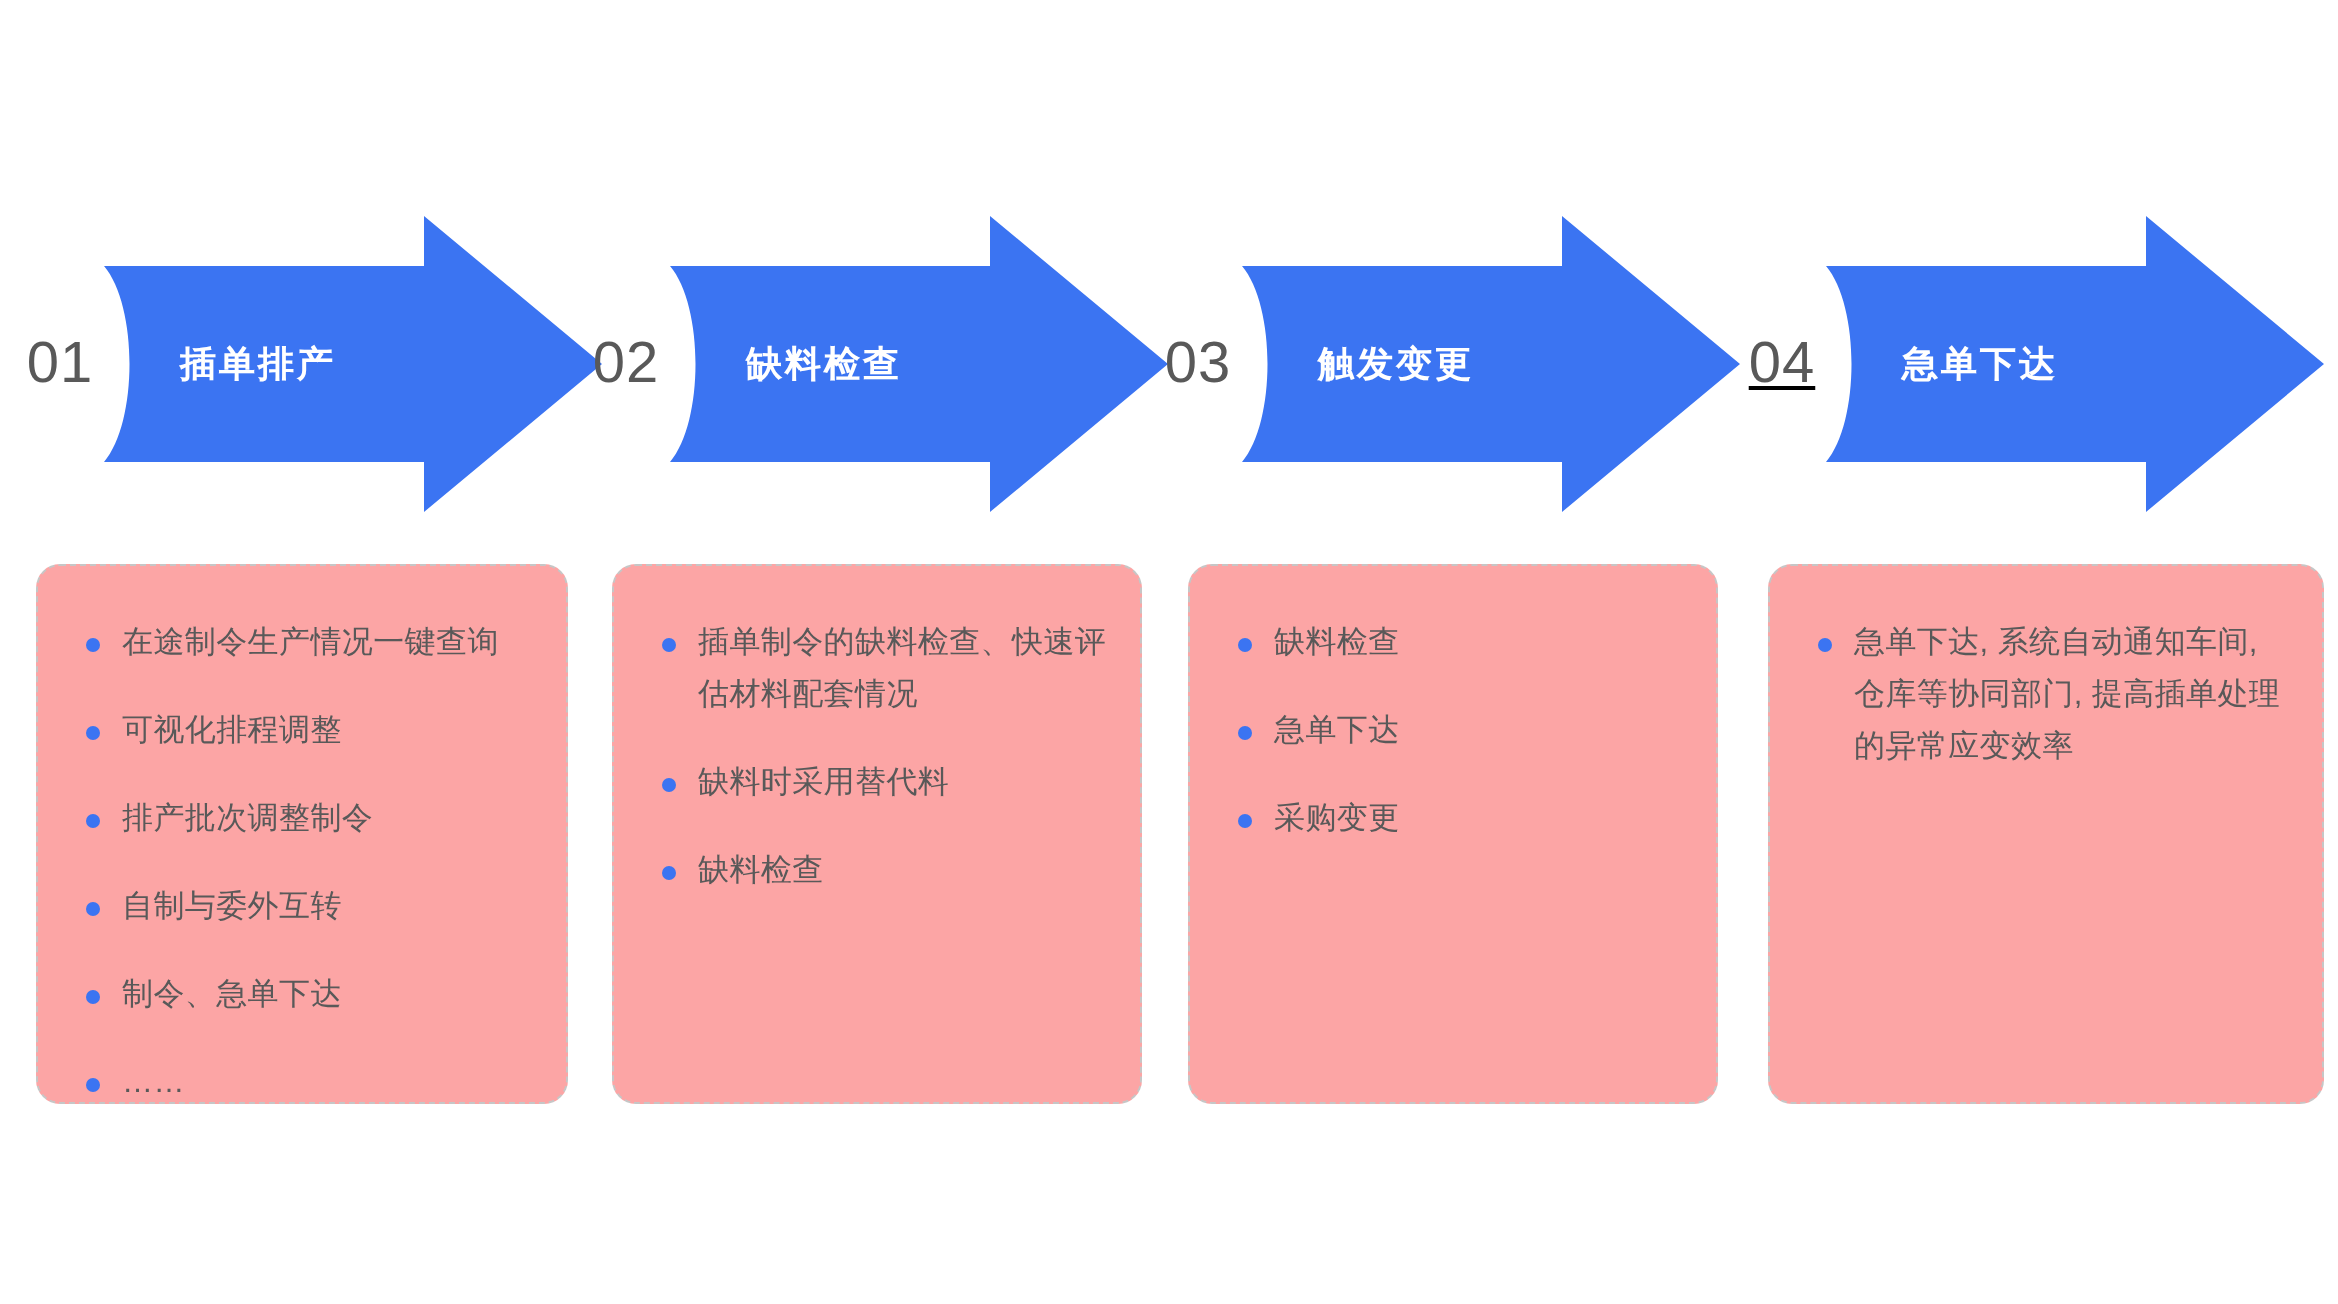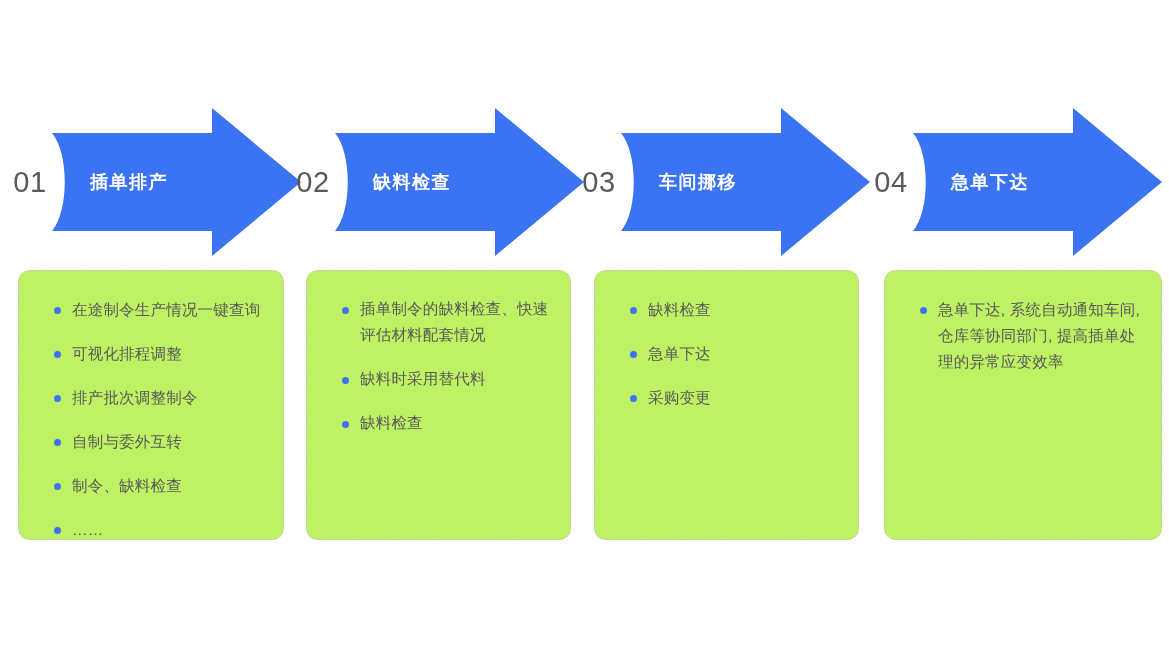--- a/index.html
+++ b/index.html
@@ -36,21 +36,21 @@
     position: absolute;
     top: 0;
     height: 148px;
     display: flex;
     flex-direction: row;
     align-items: center;
   }
   .step-1 { left: 8px;   width: 293px; }
   .step-2 { left: 291px; width: 293px; }
   .step-3 { left: 562px; width: 293px; margin-left: 15px; }
-  .step-4 { left: 869px; width: 293px; }
+  .step-4 { left: 869px; width: 293px; text-decoration: underline; }
 
   .step-number {
     width: 44px;
     flex: 0 0 44px;
     text-align: center;
     font-size: 29px;
     font-weight: 400;
     color: #595959;
     letter-spacing: 0.5px;
     line-height: 1;
@@ -90,27 +90,27 @@
   .cards-row {
     position: absolute;
     left: 0;
     top: 266px;
     width: 1169px;
     height: 272px;
   }
 
   .card {
     position: absolute;
-    top: 4px;
+    top: 16px;
     height: 270px;
     box-sizing: border-box;
     border: 1px dashed #c6c6c6;
     border-radius: 12px;
-    background: #bef264;
-    padding: 26px 16px 16px 32px;
+    background: #fca5a5;
+    padding: 26px 16px 16px 21px;
   }
   .card-1 { left: 18px;  width: 266px; }
   .card-2 { left: 306px; width: 265px; font-family: Liberation Mono, monospace; }
   .card-3 { left: 594px; width: 265px; }
   .card-4 { left: 884px; width: 278px; }
 
   .bullet-list {
     list-style: none;
     margin: 0;
     padding: 0;
@@ -162,21 +162,21 @@
         <div class="arrow-label">缺料检查</div>
       </div>
     </div>
 
     <div class="step step-3">
       <div class="step-number">03</div>
       <div class="arrow-wrap">
         <svg viewBox="0 0 249 148" preserveAspectRatio="none">
           <path d="M0,25 C17,45 17,103 0,123 L160,123 L160,148 L249,74 L160,0 L160,25 Z" fill="#3B74F2"></path>
         </svg>
-        <div class="arrow-label">车间挪移</div>
+        <div class="arrow-label">触发变更</div>
       </div>
     </div>
 
     <div class="step step-4">
       <div class="step-number">04</div>
       <div class="arrow-wrap">
         <svg viewBox="0 0 249 148" preserveAspectRatio="none">
           <path d="M0,25 C17,45 17,103 0,123 L160,123 L160,148 L249,74 L160,0 L160,25 Z" fill="#3B74F2"></path>
         </svg>
         <div class="arrow-label">急单下达</div>
@@ -200,21 +200,21 @@
         <li class="bullet-item">
           <span class="dot"></span>
           <span class="bullet-text">排产批次调整制令</span>
         </li>
         <li class="bullet-item">
           <span class="dot"></span>
           <span class="bullet-text">自制与委外互转</span>
         </li>
         <li class="bullet-item">
           <span class="dot"></span>
-          <span class="bullet-text">制令、缺料检查</span>
+          <span class="bullet-text">制令、急单下达</span>
         </li>
         <li class="bullet-item">
           <span class="dot"></span>
           <span class="bullet-text">……</span>
         </li>
       </ul>
     </div>
 
     <div class="card card-2">
       <ul class="bullet-list">

